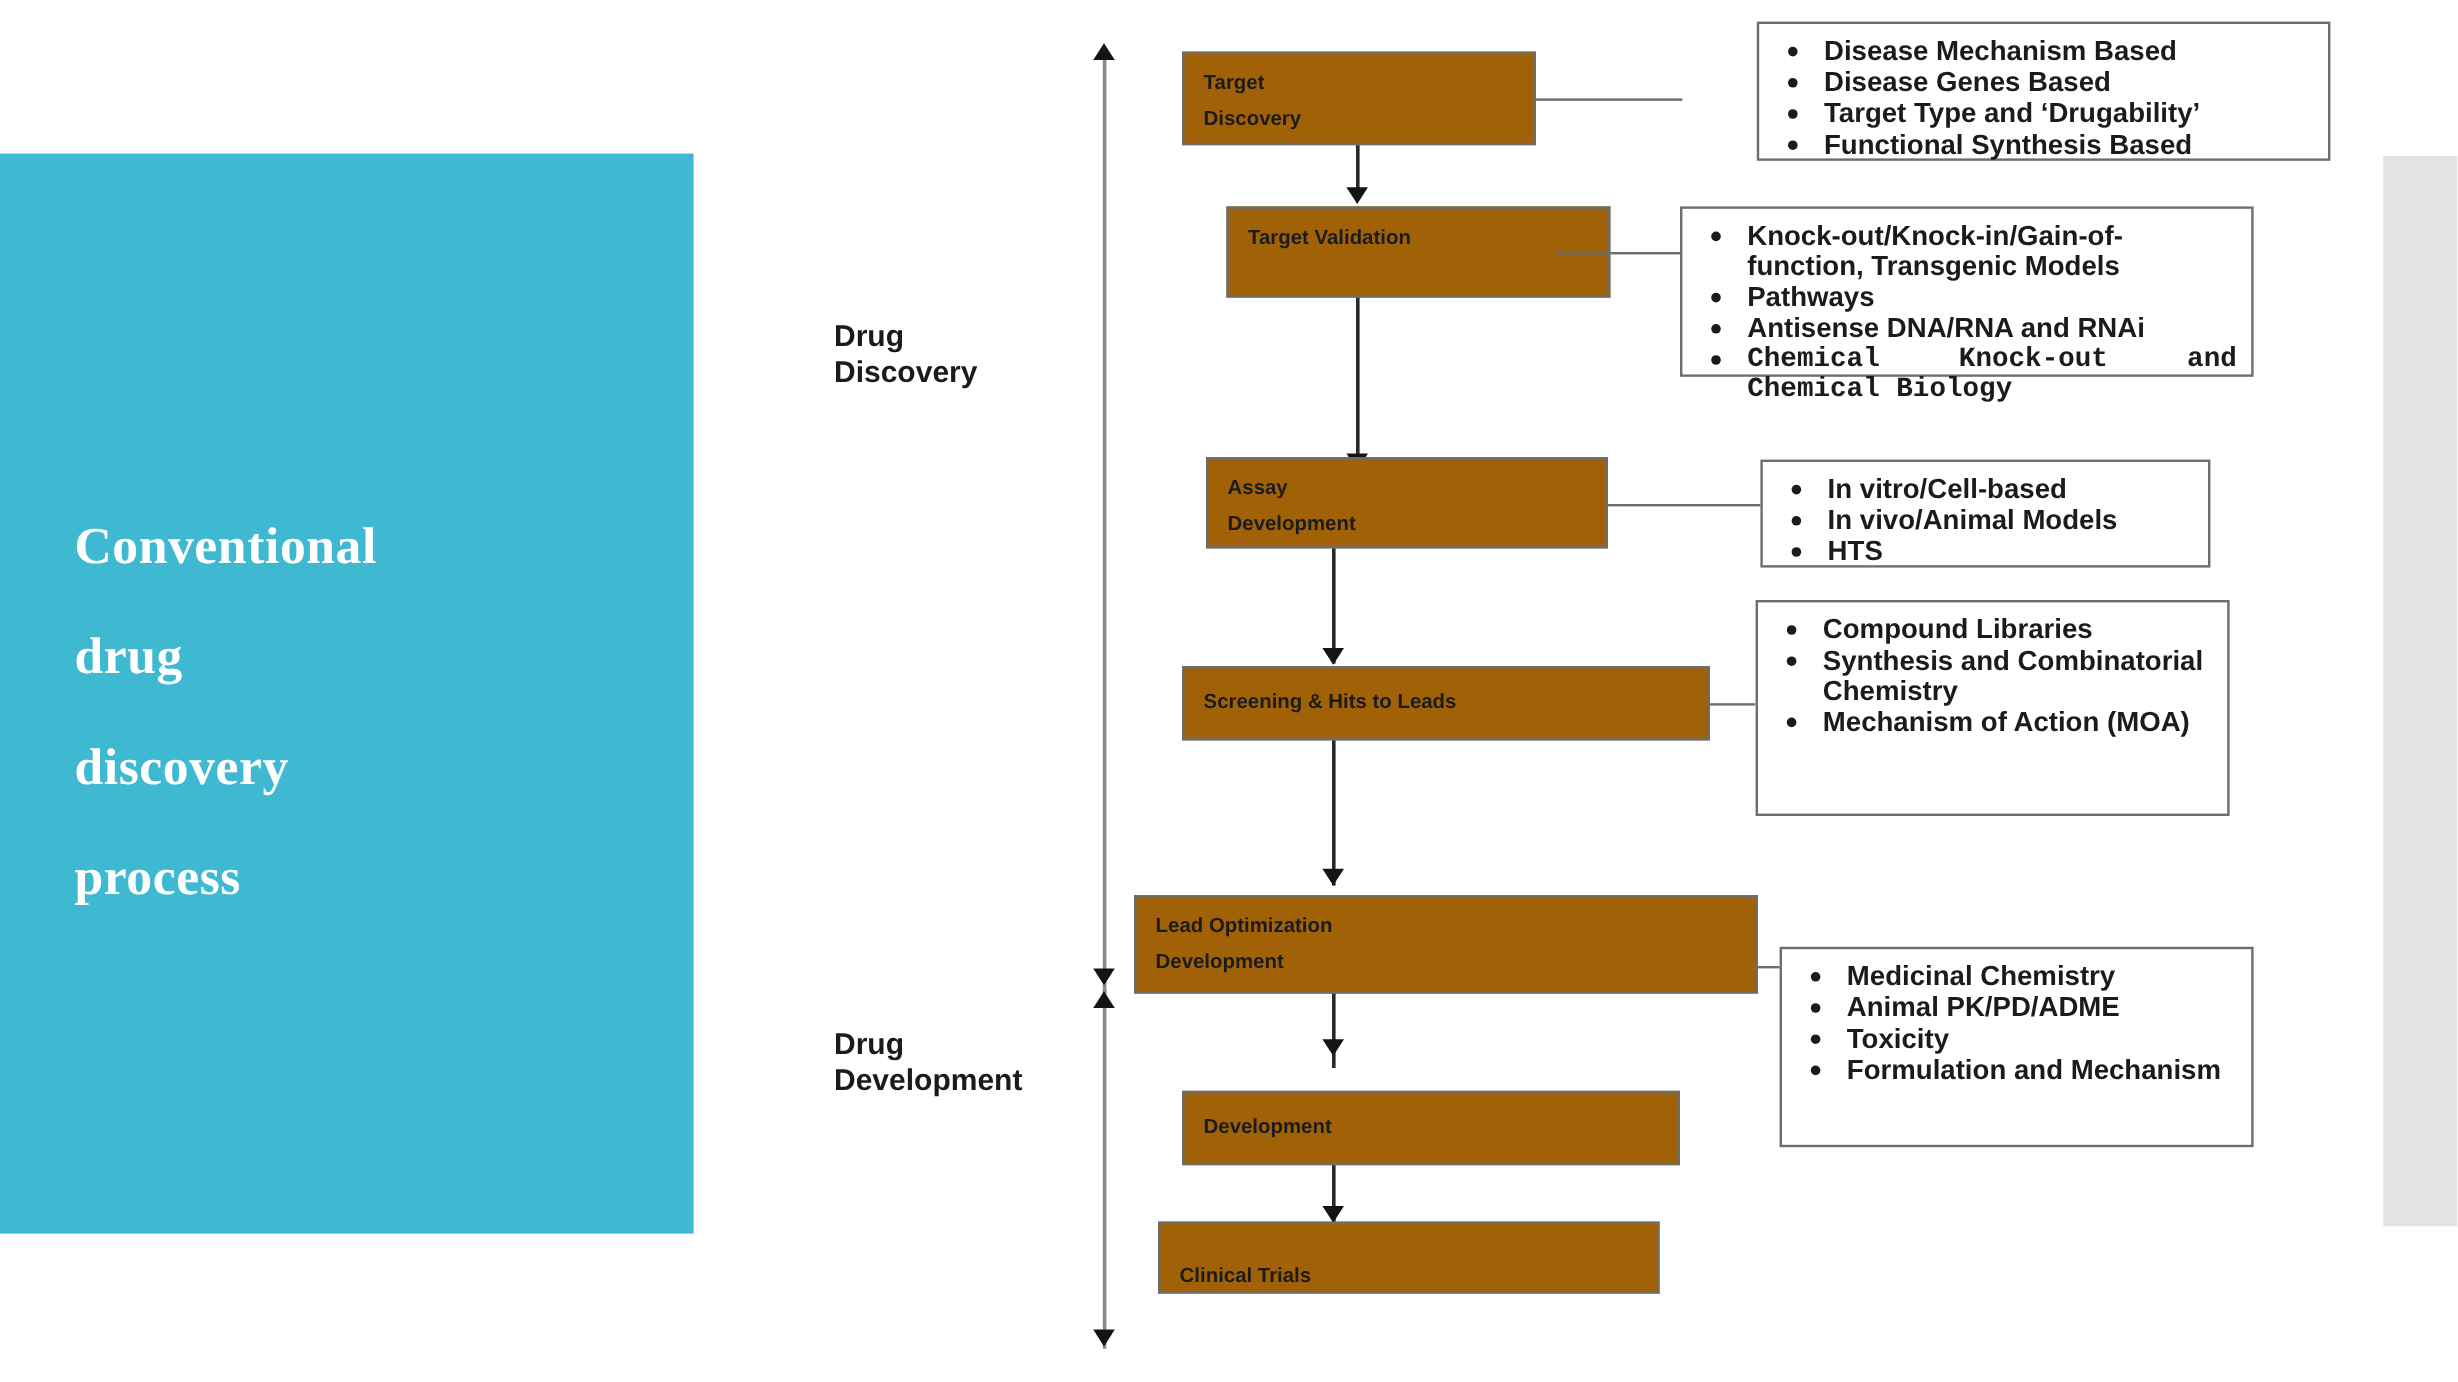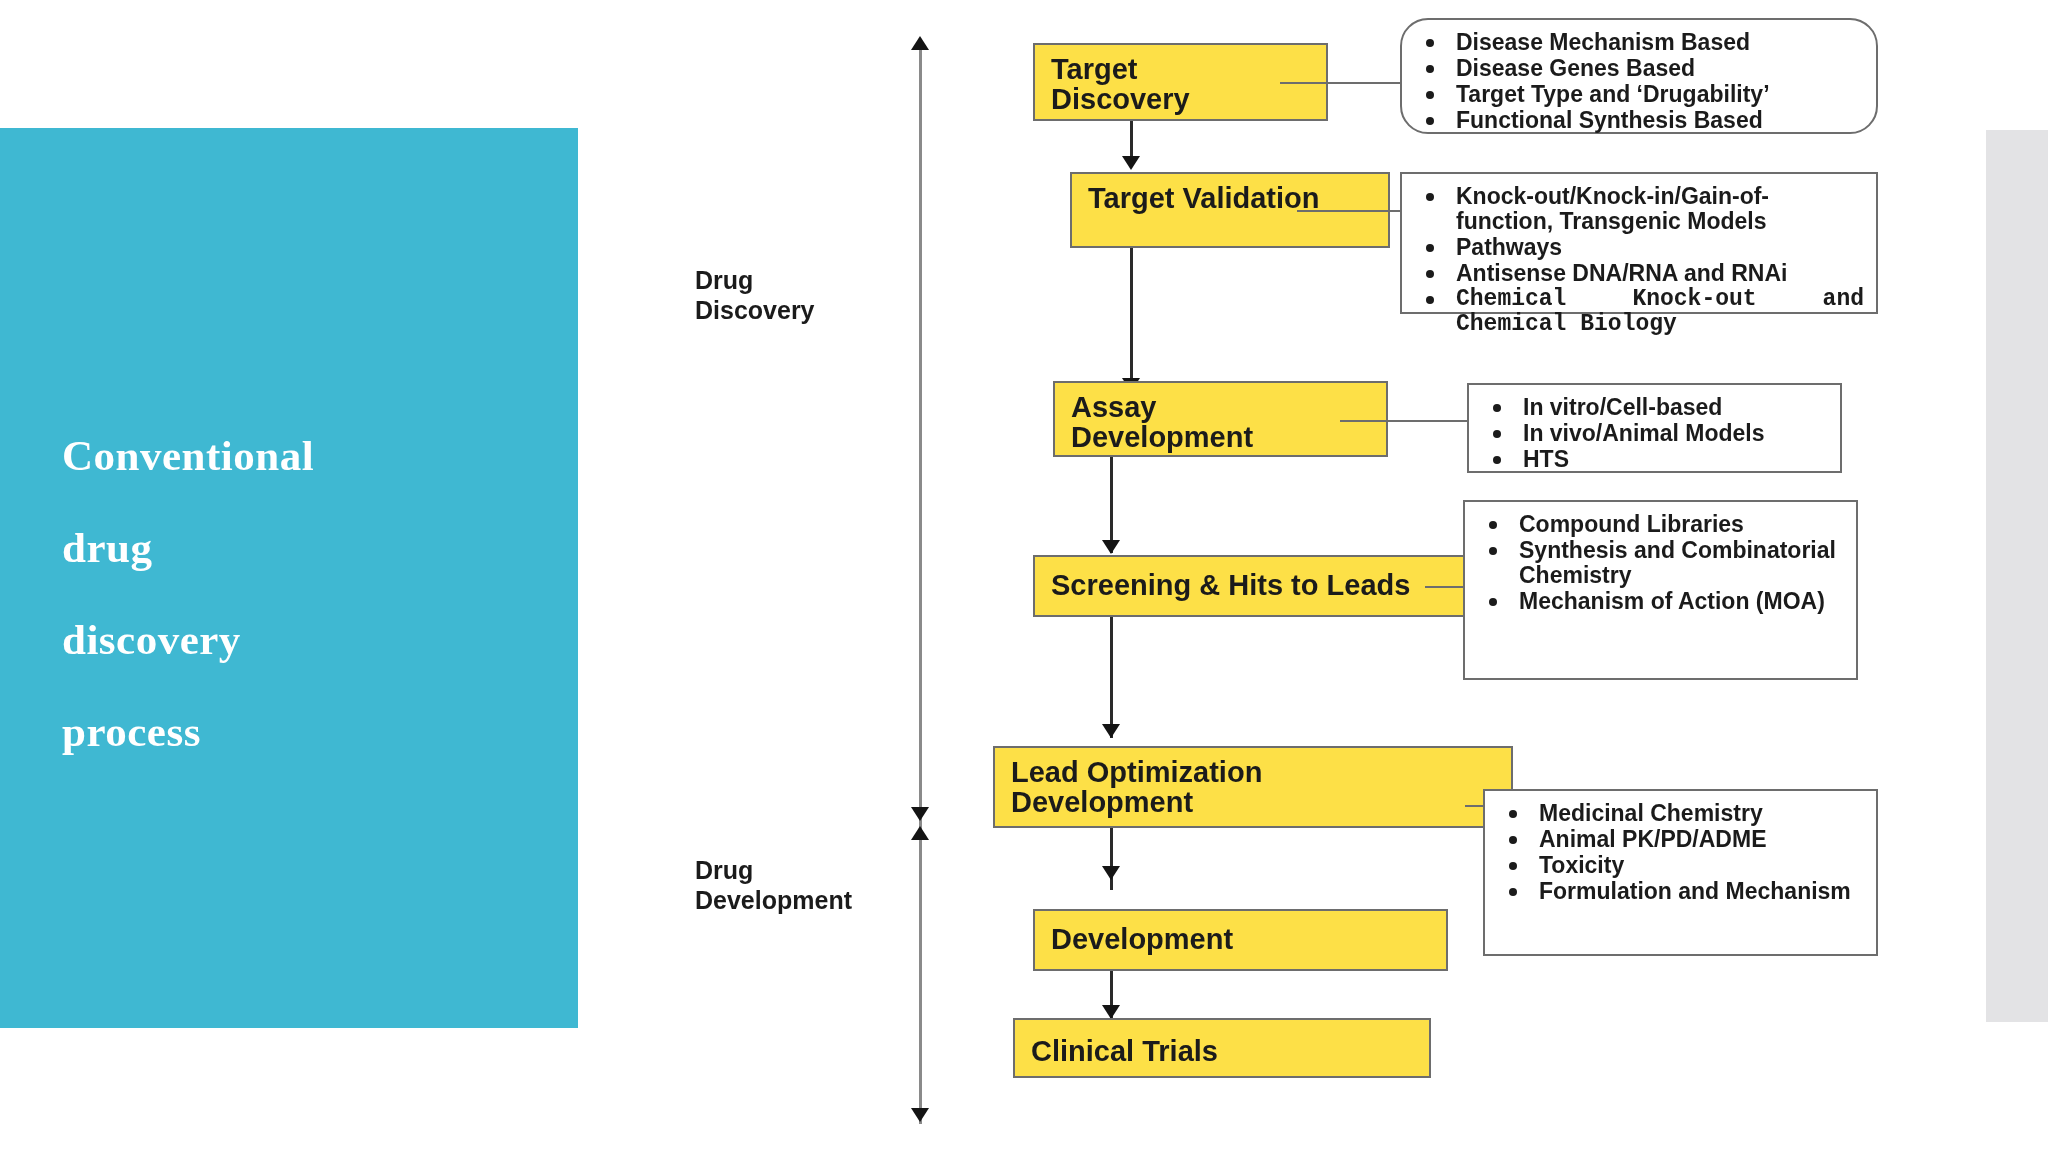--- a/index.html
+++ b/index.html
@@ -58,29 +58,28 @@
     top: 0;
     width: 2048px;
     height: 1152px;
   }
 
   
   .box {
     position: absolute;
     box-sizing: border-box;
     border: 2px solid #6d6d6d;
-    background: #fde047;
+    background: #a16207;
     font-family: "Liberation Sans", sans-serif;
     font-weight: bold;
     color: #1b1b1b;
-    font-size: 29px;
+    font-size: 17px;
     line-height: 30px;
     padding: 9px 0 0 16px;
     white-space: pre-line;
-    margin-left: 48px;
   }
 
   
   .detail {
     position: absolute;
     box-sizing: border-box;
     border: 2px solid #6d6d6d;
     background: #ffffff;
     padding: 10px 12px 10px 10px;
   }
@@ -213,23 +212,23 @@
     <div class="box" style="left:945px; top:746px; width:520px; height:82px;">Lead Optimization
 Development</div>
     <div class="hline" style="left:1465px; top:805px; width:20px;"></div>
     <div class="vline" style="left:1110px; top:828px; height:62px;"></div>
     <div class="arrow-down" style="left:1102px; top:866px;"></div>
 
     <div class="box" style="left:985px; top:909px; width:415px; height:62px; padding-top:13px;">Development</div>
     <div class="vline" style="left:1110px; top:971px; height:51px;"></div>
     <div class="arrow-down" style="left:1102px; top:1005px;"></div>
 
-    <div class="box" style="left:965px; top:1018px; width:418px; height:60px; padding-top:16px;">Clinical Trials</div>
-
-    <div class="detail" style="left:1400px; top:18px; width:478px; height:116px;border-radius:28px;">
+    <div class="box" style="left:965px; top:1018px; width:418px; height:60px; padding-top:28px;">Clinical Trials</div>
+
+    <div class="detail" style="left:1464px; top:18px; width:478px; height:116px;">
       <ul>
         <li>Disease Mechanism Based</li>
         <li>Disease Genes Based</li>
         <li>Target Type and ‘Drugability’</li>
         <li>Functional Synthesis Based</li>
       </ul>
     </div>
 
     <div class="detail" style="left:1400px; top:172px; width:478px; height:142px;">
       <ul>

